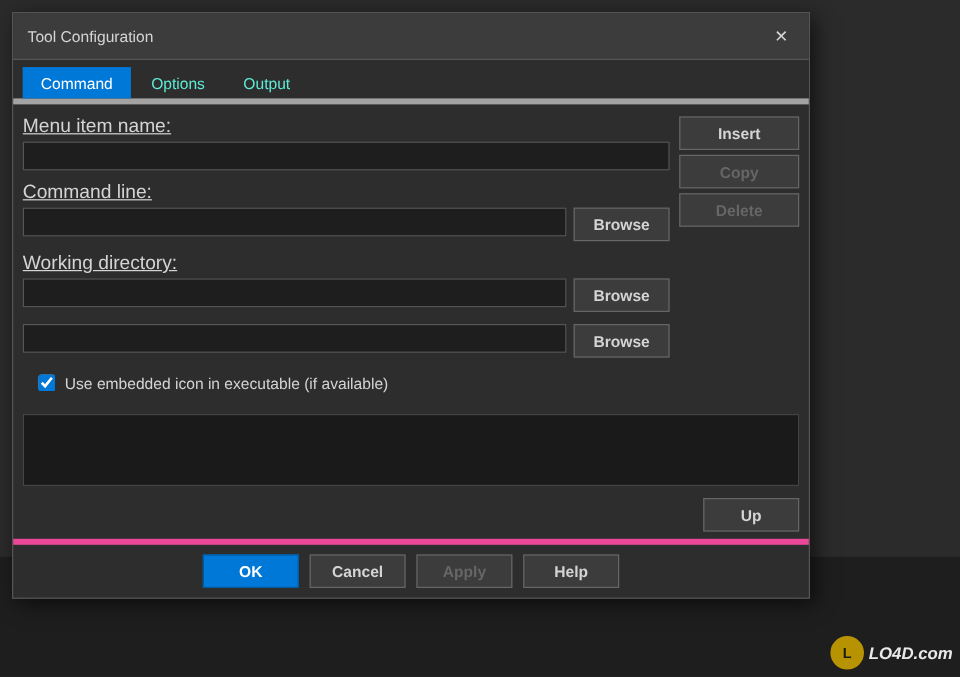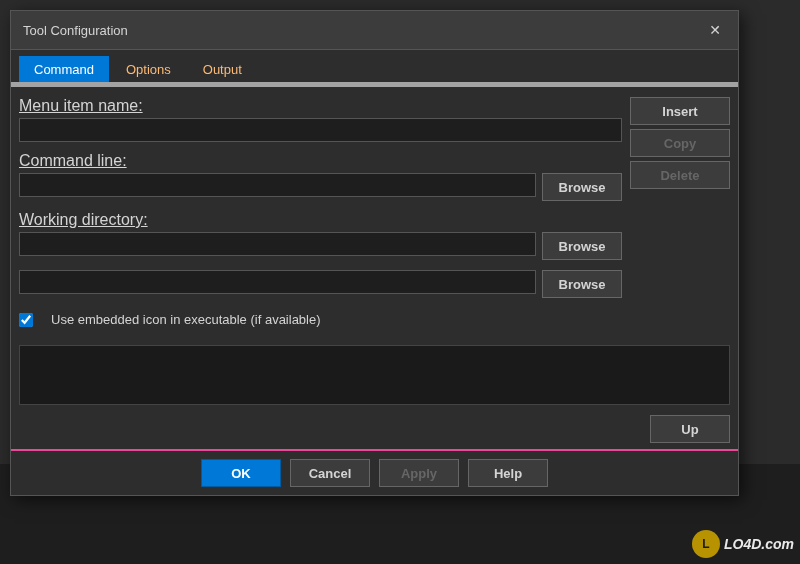--- a/index.html
+++ b/index.html
@@ -36,21 +36,21 @@
       color: #d4d4d4;
       padding: 8px 12px;
       overflow: hidden;
     }
 
     
     .dialog {
       position: absolute;
       top: 10px;
       left: 10px;
-      width: 729px;
+      width: 665px;
       background: #2d2d2d;
       border: 1px solid #555;
       box-shadow: 4px 4px 16px rgba(0,0,0,0.6);
     }
 
     .dialog-titlebar {
       background: #3c3c3c;
       padding: 8px 12px;
       display: flex;
       align-items: center;
@@ -88,21 +88,21 @@
       align-items: center;
       background: #2d2d2d;
       padding: 6px 8px 0 8px;
       border-bottom: 5px solid #a3a3a3;
     }
 
     .tab {
       padding: 5px 14px;
       cursor: pointer;
       font-size: 13px;
-      color: #fdba74;
+      color: #5eead4;
       border: 1px solid transparent;
       border-bottom: none;
       margin-right: 2px;
       background: transparent;
     }
 
     .tab.active {
       background: #2d2d2d;
       border-color: #0078d7;
       color: #fff;
@@ -193,23 +193,23 @@
 
     .btn.primary {
       background: #0078d7;
       border-color: #005a9e;
       color: #fff;
     }
 
     
     .checkbox-row {
       display: flex;
-      align-items: center;
-      gap: 18px;
+      gap: 8px;
       padding: 4px 0;
+      margin-left: 13px;
     }
 
     .checkbox-input {
       width: 14px;
       height: 14px;
       accent-color: #0078d7;
     }
 
     
     .list-area {
@@ -233,21 +233,21 @@
       gap: 4px;
       padding: 2px 0;
     }
 
     .dialog-footer {
       display: flex;
       align-items: center;
       justify-content: center;
       gap: 9px;
       padding: 8px;
-      border-top: 2px solid #ec4899;
+      border-top: 5px solid #ec4899;
     }
 
     
     .watermark {
       position: absolute;
       bottom: 6px;
       right: 6px;
       display: flex;
       align-items: center;
       gap: 4px;

